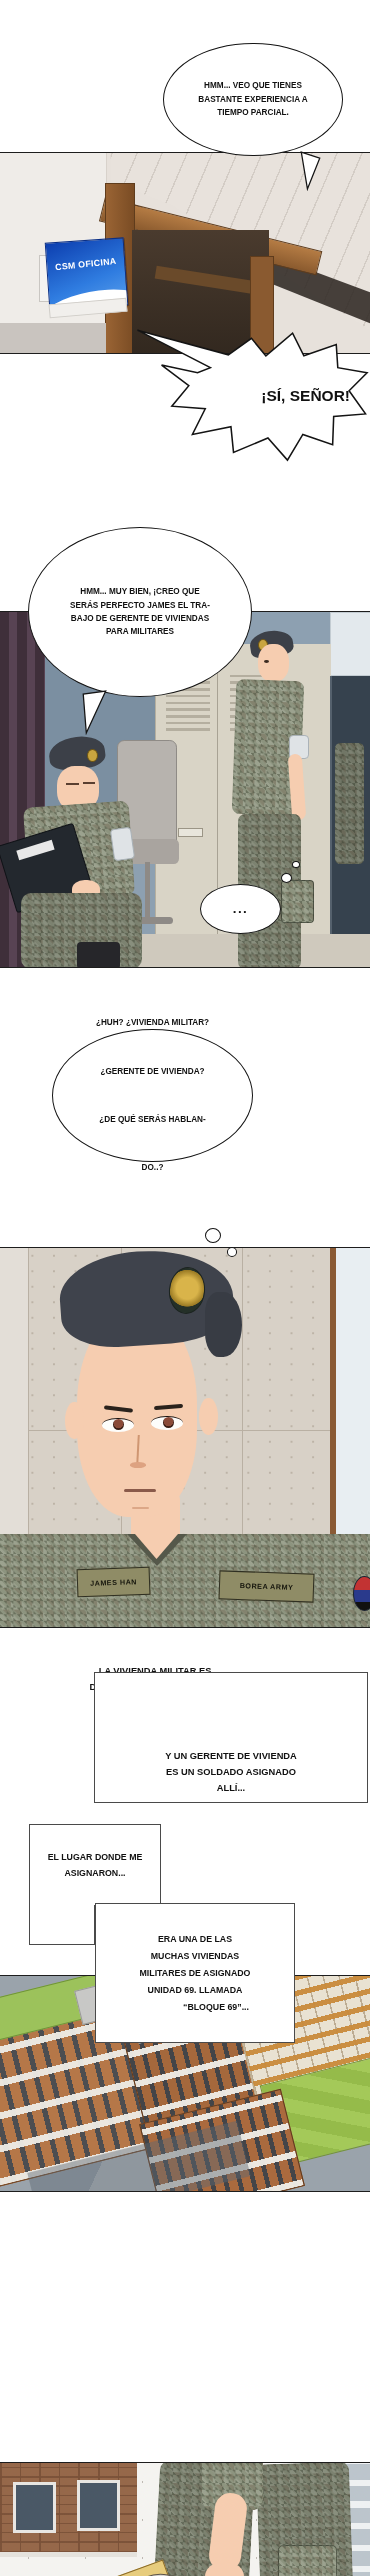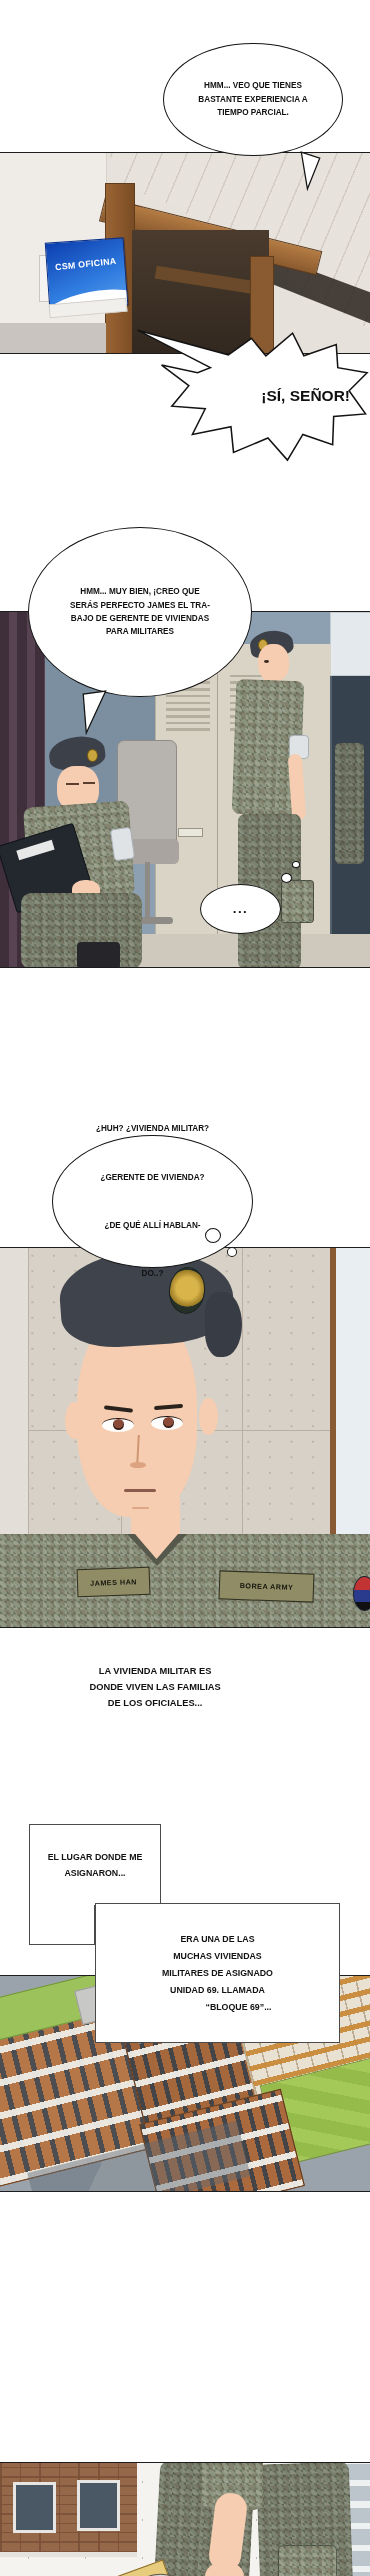--- a/index.html
+++ b/index.html
@@ -116,24 +116,24 @@
   <svg class="tail" style="left:81px;top:688px;" width="29" height="47" viewBox="0 0 56 92">
       <polygon points="48,6 10,88 4,12" fill="#fff" stroke="#141414" stroke-width="2.5"></polygon>
     </svg>
 
   <div class="bubble" style="left:200px;top:884px;width:81px;height:50px;">
     <span class="ln" style="font-size:13.4px;letter-spacing:1.5px;">...</span>
   </div>
   <div class="trailc" style="left:281px;top:873px;width:9.3px;height:8.2px;"></div>
   <div class="trailc" style="left:292px;top:861px;width:5.7px;height:5.2px;"></div>
 
-  <div class="bubble" style="left:52px;top:1135px;width:201px;height:133px;gap:35px;">
+  <div class="bubble" style="left:52px;top:1029px;width:201px;height:133px;gap:35px;">
     <span class="ln">¿HUH? ¿VIVIENDA MILITAR?</span>
     <span class="ln">¿GERENTE DE VIVIENDA?</span>
-    <span class="ln">¿DE QUÉ ALLÍ HABLAN-</span>
+    <span class="ln">¿DE QUÉ SERÁS HABLAN-</span>
     <span class="ln">DO..?</span>
   </div>
   <div class="trailc" style="left:205px;top:1228px;width:14.4px;height:13.4px;"></div>
   <div class="trailc" style="left:227px;top:1247px;width:8.2px;height:7.7px;"></div>
 
   <div class="panel" style="top:1247px;height:381px;background:#d8d1c7;">
     <div class="abs" style="left:0;top:0;width:371px;height:381px;
       background-image:repeating-linear-gradient(90deg,#b9b0a3 0 1px,transparent 1px 121px),repeating-linear-gradient(0deg,#b9b0a3 0 1px,transparent 1px 198px),radial-gradient(circle 0.7px,#b3a99b 98%,transparent 100%);
       background-size:auto,auto,21.6px 15.5px;"></div>
     <div class="abs" style="left:0;top:0;width:28px;height:381px;background:#e3ded7;border-right:1px solid #b9b0a3;"></div>
@@ -167,27 +167,32 @@
       <span style="font-size:7.2px;font-weight:700;color:#15150c;letter-spacing:0.5px;">BOREA ARMY</span>
     </div>
     <div class="abs circ" style="left:353px;top:328px;width:20.6px;height:33px;background:linear-gradient(180deg,#c23333 0 38%,#2a3a8c 38% 76%,#111 76%);border:1.5px solid #1c2430;"></div>
   </div>
 
   <div class="cap" style="left:20.6px;top:1651px;width:269px;height:72px;border:none;justify-content:center;">
     <span class="ln">LA VIVIENDA MILITAR ES</span>
     <span class="ln">DONDE VIVEN LAS FAMILIAS</span>
     <span class="ln">DE LOS OFICIALES...</span>
   </div>
+  <div class="cap" style="left:94px;top:1672px;width:274px;height:131px;justify-content:flex-end;padding-bottom:6.2px;">
+    <span class="ln">Y UN GERENTE DE VIVIENDA</span>
+    <span class="ln">ES UN SOLDADO ASIGNADO</span>
+    <span class="ln">ALLÍ...</span>
+  </div>
 
   <div class="cap" style="left:29px;top:1824px;width:132px;height:82px;justify-content:center;">
     <span class="ln" style="font-size:8.8px;">EL LUGAR DONDE ME</span>
     <span class="ln" style="font-size:8.8px;">ASIGNARON...</span>
   </div>
   <div class="cap" style="left:29px;top:1905px;width:66px;height:40px;border-top:none;"></div>
-  <div class="cap" style="left:95px;top:1903px;width:245px;height:140px;justify-content:center;z-index:29;">
+  <div class="cap" style="left:95px;top:1903px;width:200px;height:140px;justify-content:center;z-index:29;">
     <span class="ln" style="font-size:8.8px;line-height:17px;">ERA UNA DE LAS</span>
     <span class="ln" style="font-size:8.8px;line-height:17px;">MUCHAS VIVIENDAS</span>
     <span class="ln" style="font-size:8.8px;line-height:17px;">MILITARES DE ASIGNADO</span>
     <span class="ln" style="font-size:8.8px;line-height:17px;">UNIDAD 69. LLAMADA</span>
     <span class="ln" style="font-size:8.8px;line-height:17px;margin-left:42px;">“BLOQUE 69”...</span>
   </div>
 
   <div class="panel" style="top:1975px;height:217px;background:#aab2ba;">
     <div class="abs" style="left:0;top:0;width:371px;height:217px;background:linear-gradient(115deg,#9aa3ab 0 40%,#b8bdc2 40% 70%,#9aa3ab 70%);"></div>
     <div class="abs" style="left:-26px;top:31px;width:170px;height:160px;transform:rotate(-14deg);background-color:#b57748;background-image:repeating-linear-gradient(0deg,rgba(238,236,230,.95) 0 6.7px,transparent 6.7px 32px),repeating-linear-gradient(90deg,rgba(58,70,82,.85) 0 5.2px,transparent 5.2px 15.5px);border:1px solid #6e4526;"></div>

